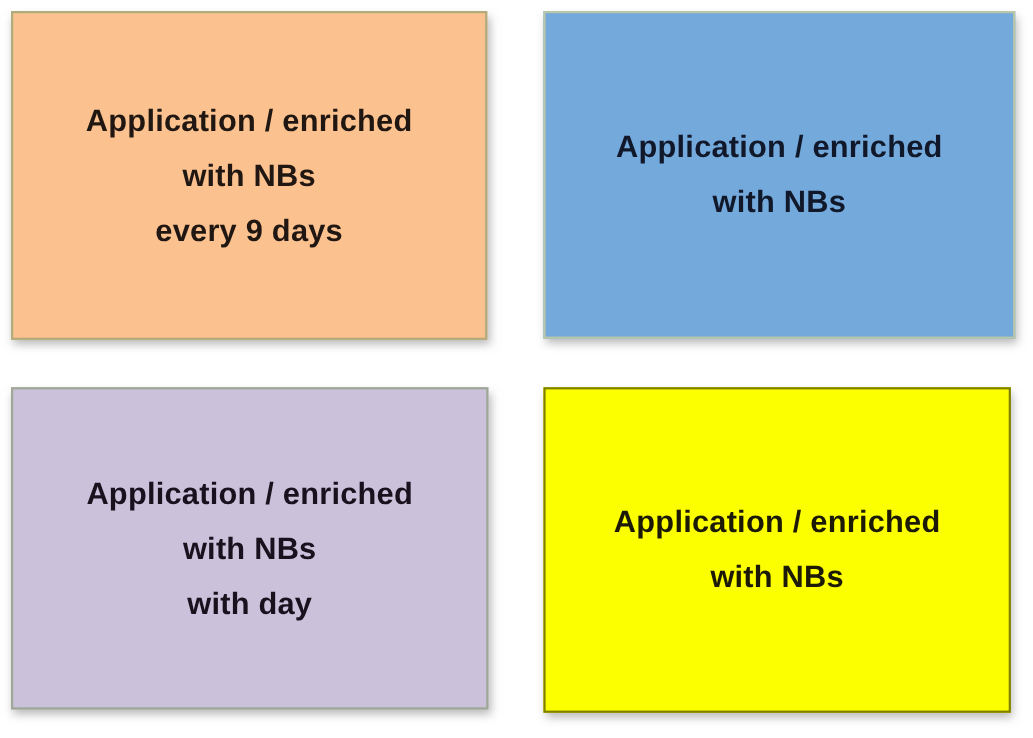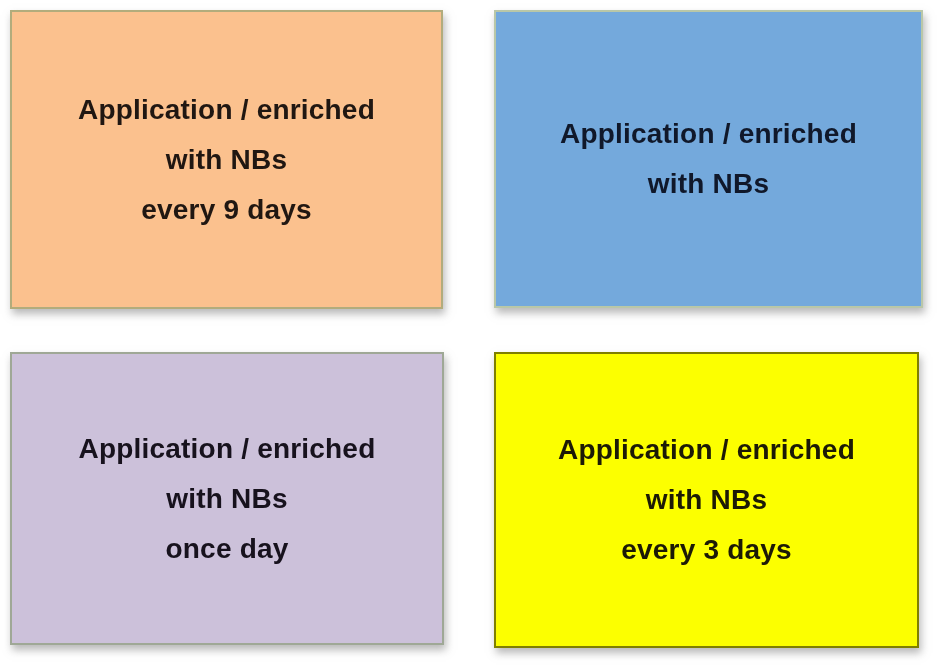--- a/index.html
+++ b/index.html
@@ -54,22 +54,21 @@
   </div>
 
   <div class="box" id="box-once" style="background-color: rgb(116, 169, 220); border-color: rgb(185, 199, 168); color: rgb(16, 24, 42);">
     <div class="line">Application / enriched</div>
     <div class="line">with NBs</div>
   </div>
 
   <div class="box" id="box-every-day" style="background-color: rgb(204, 193, 218); border-color: rgb(159, 168, 150); color: rgb(23, 18, 29);">
     <div class="line">Application / enriched</div>
     <div class="line">with NBs</div>
-    <div class="line">once day</div>
+    <div class="line">with day</div>
   </div>
 
   <div class="box" id="box-every-3-days" style="background-color: rgb(252, 255, 0); border-color: rgb(127, 127, 0); color: rgb(28, 26, 6);">
     <div class="line">Application / enriched</div>
     <div class="line">with NBs</div>
-    <div class="line">every 3 days</div>
   </div>
 
 </div>
 
 </body></html>

